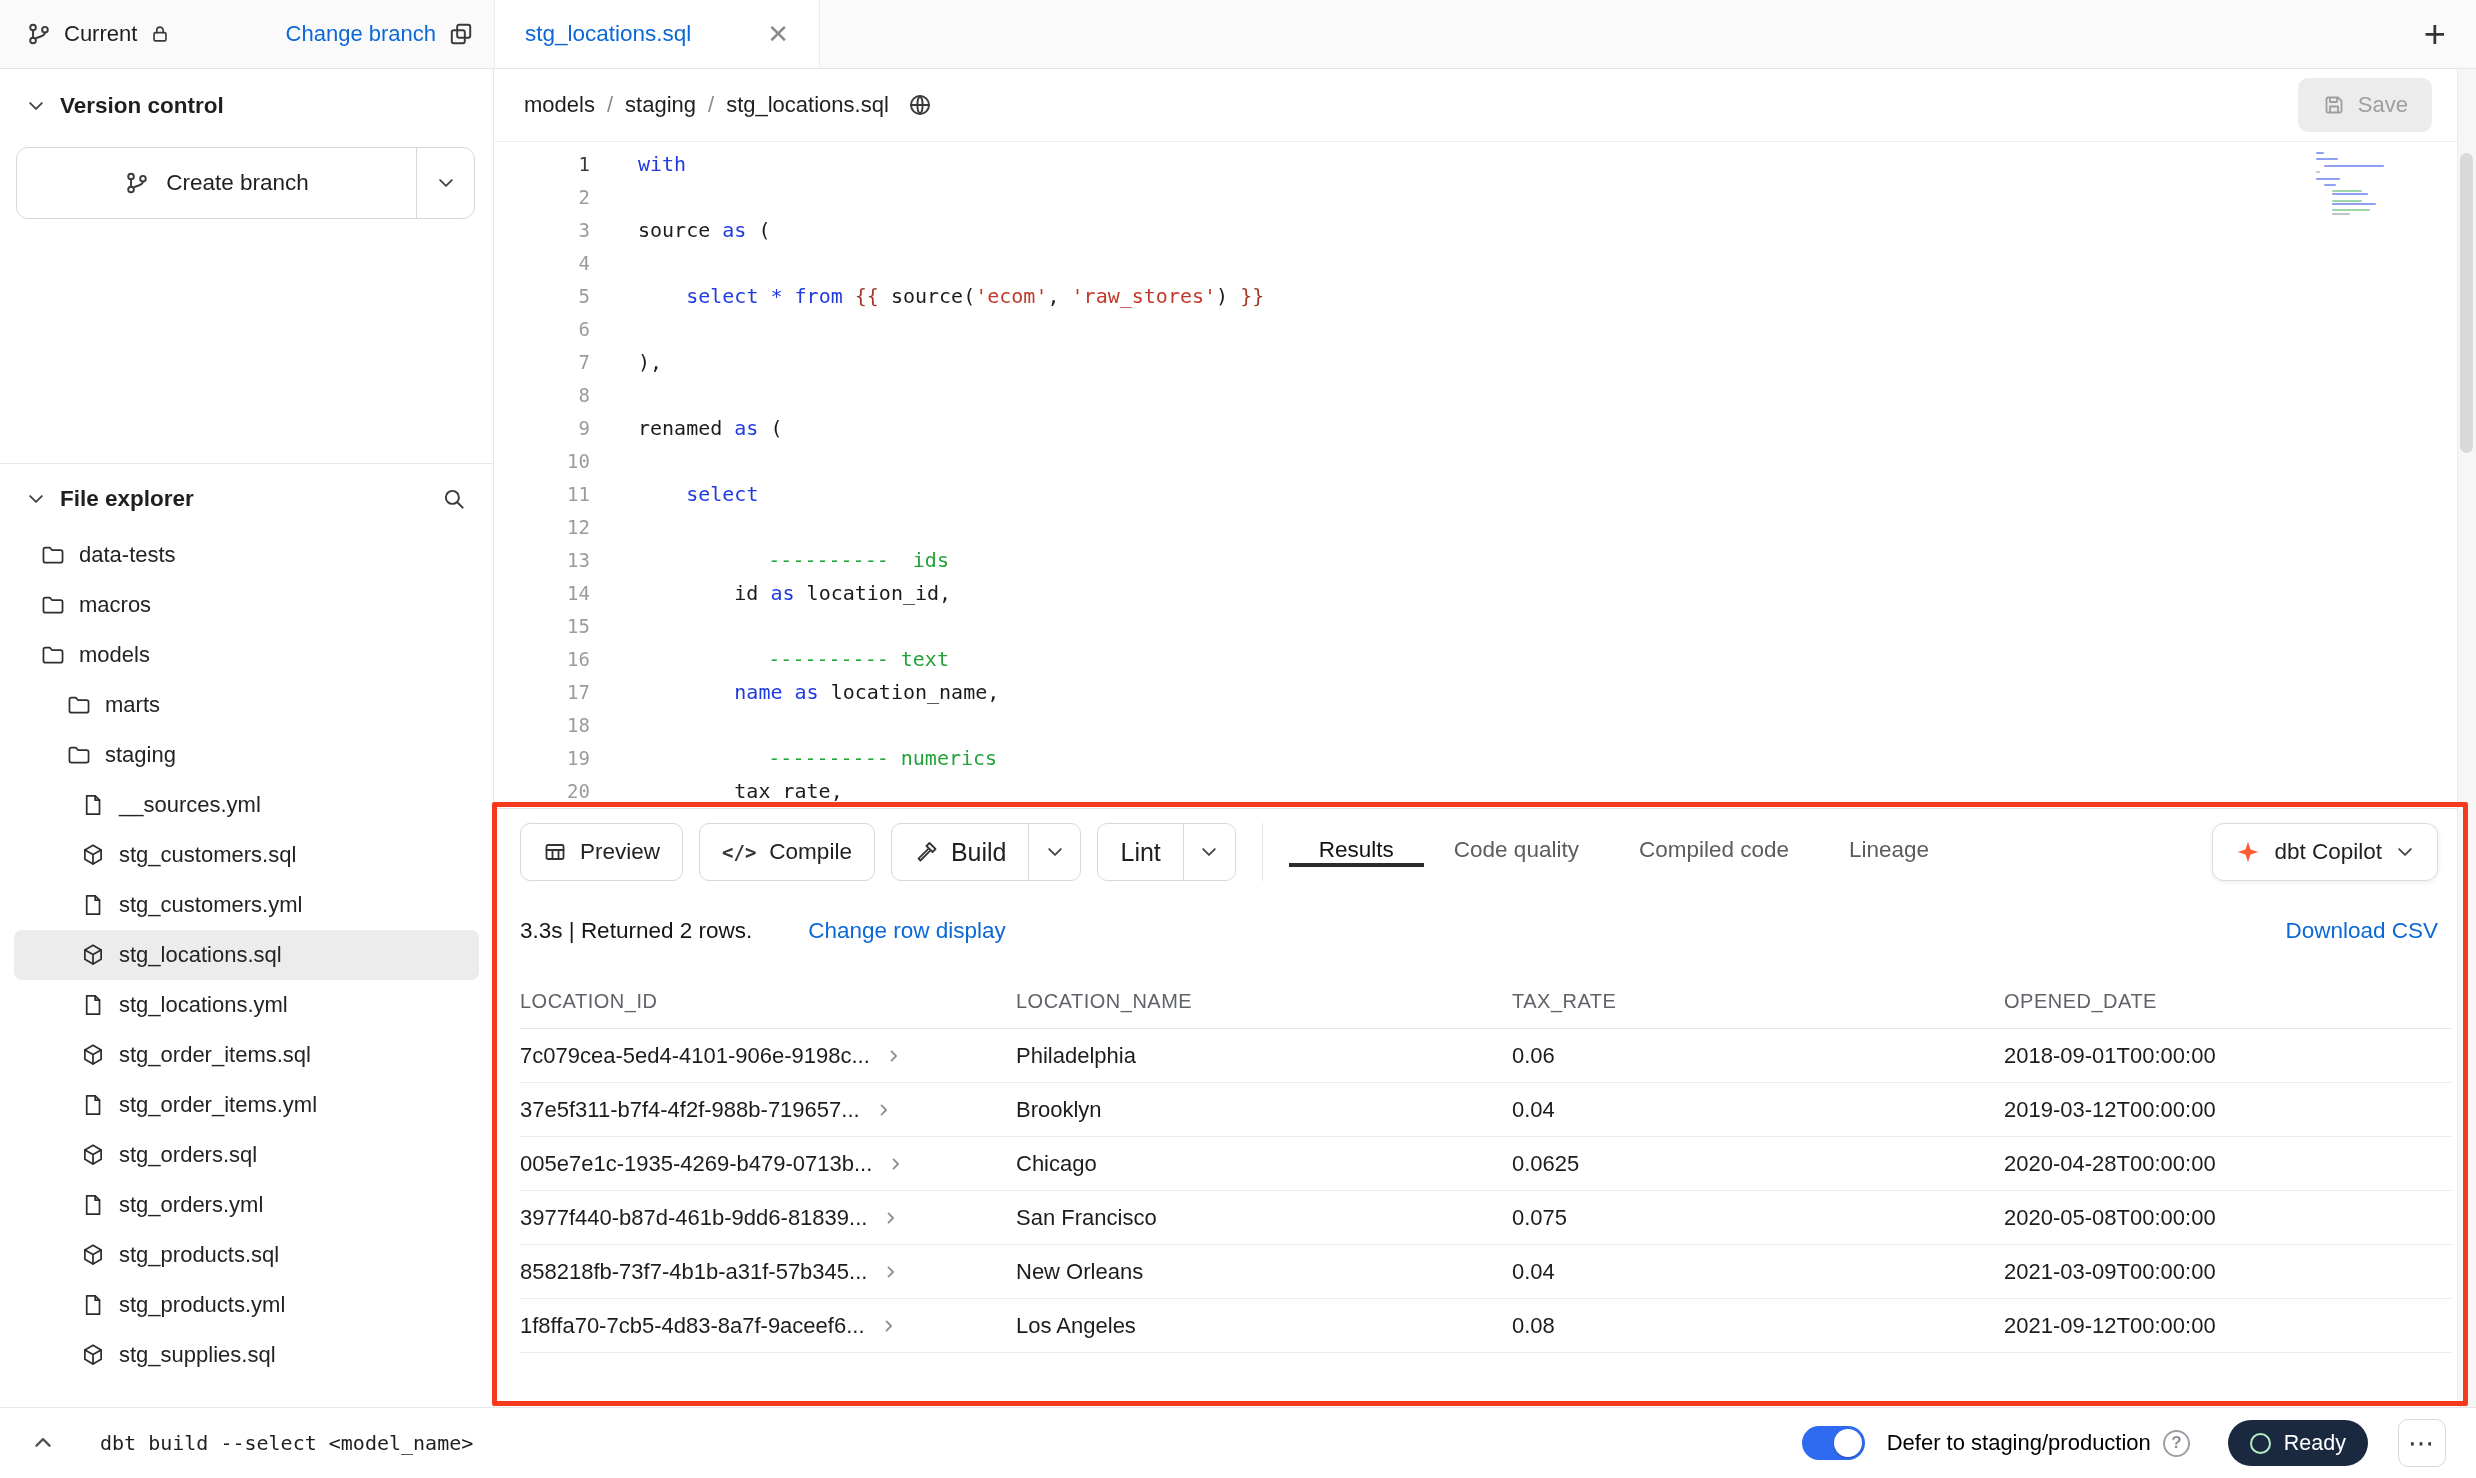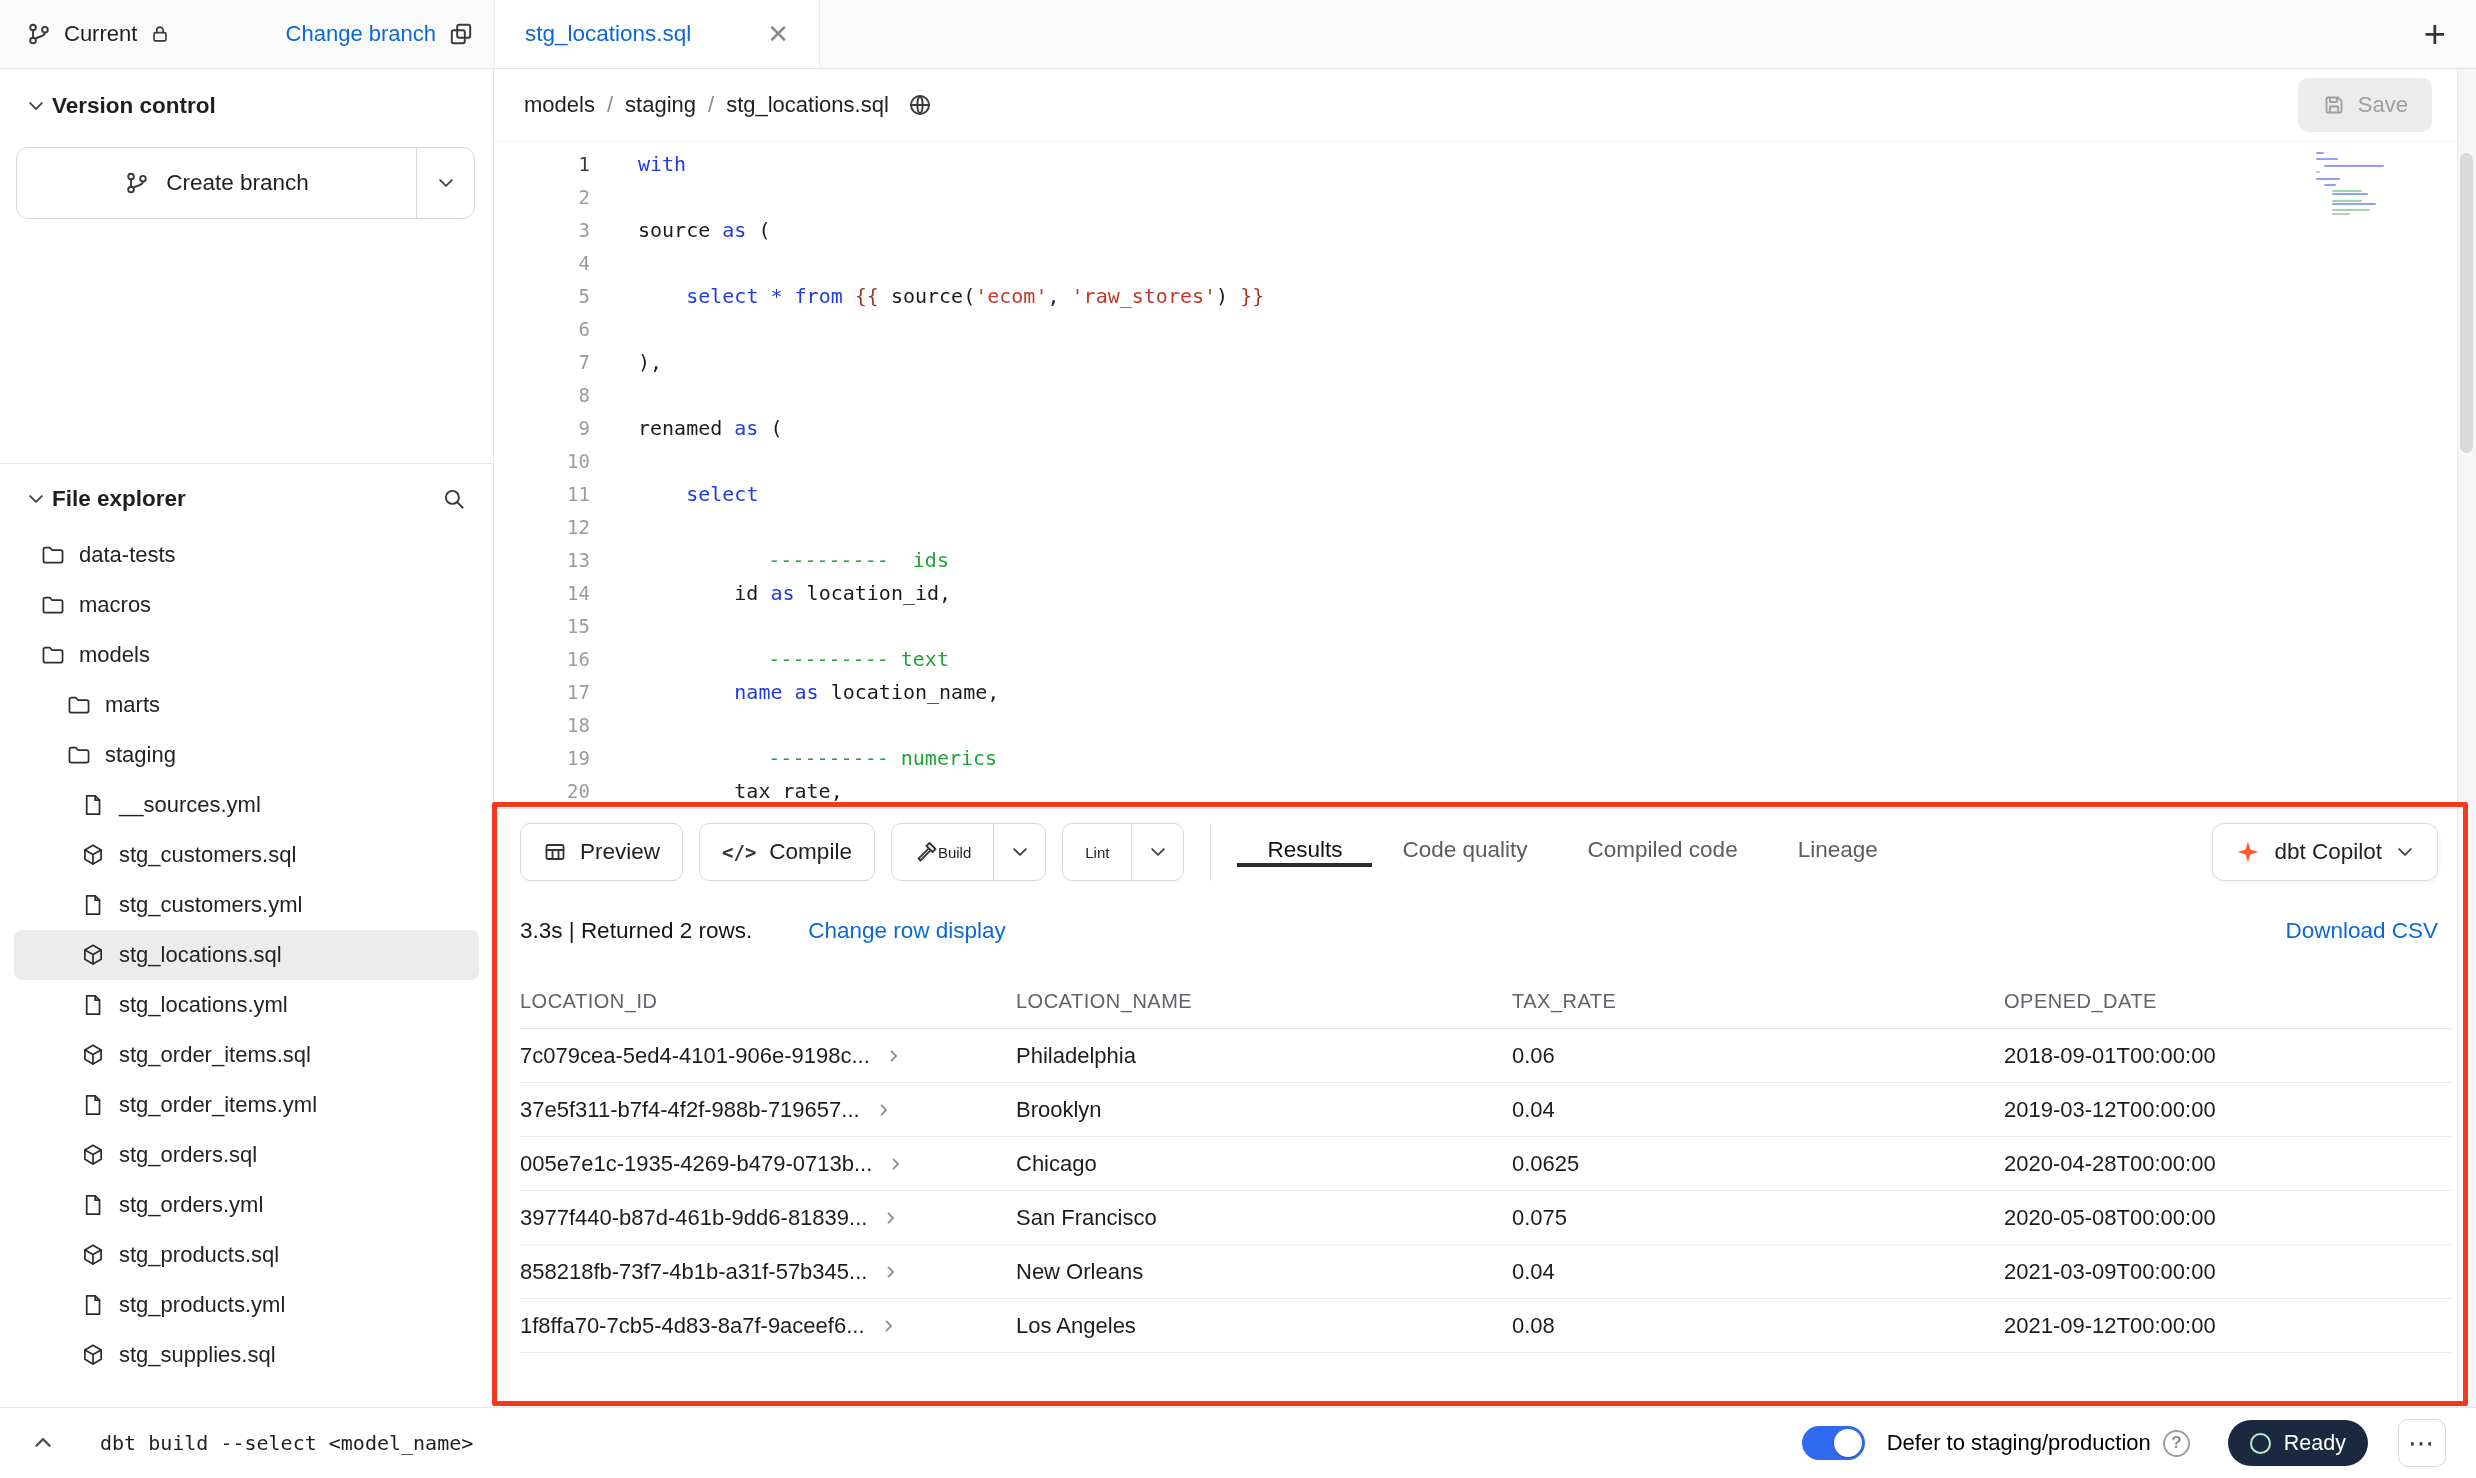--- a/index.html
+++ b/index.html
@@ -20,21 +20,21 @@
   .tab { height:100%; background:#fff; border-left:1px solid #ececec; border-right:1px solid #ececec; display:flex; align-items:center; padding:0 30px; gap:76px; cursor:pointer; }
   .tab-label { color:#0b68d6; font-size:22.5px; }
   .tab-close { color:#8a8a8a; font-size:26px; line-height:1; cursor:pointer; }
   .plus-btn { margin-left:auto; margin-right:30px; font-size:38px; font-weight:300; color:#333; line-height:1; cursor:pointer; }
 
   
   .app { display:flex; height:1338px; }
 
   
   .sidebar { width:494px; min-width:494px; border-right:1px solid #e6e6e6; display:flex; flex-direction:column; overflow:hidden; background:#fff; }
-  .sec-header { display:flex; align-items:center; gap:6px; padding:24px 26px 0 26px; font-weight:700; font-size:22.5px; }
+  .sec-header { display:flex; align-items:center; gap:14px; padding:24px 26px 0 26px; font-weight:700; font-size:22.5px; }
   .fe-header { padding:22px 26px 14px 26px; }
   .chev-down svg { width:20px; height:20px; display:block; fill:none; stroke:#444; stroke-width:2.2; stroke-linecap:round; stroke-linejoin:round; }
   .create-branch { margin:28px 18px 0 16px; height:72px; display:flex; border:1px solid #d7d7d7; border-radius:12px; background:#fff; overflow:hidden; }
   .cb-main { flex:1; display:flex; align-items:center; justify-content:center; gap:16px; font-size:22.5px; cursor:pointer; }
   .cb-chev { width:58px; border-left:1px solid #d7d7d7; display:flex; align-items:center; justify-content:center; cursor:pointer; }
   .vc-space { height:244px; }
   .sb-divider { border-top:1px solid #e8e8e8; }
   .file-tree { flex:1; overflow:hidden; padding-top:4px; }
   .tree-item { display:flex; align-items:center; height:50px; gap:13px; margin:0 14px; border-radius:8px; font-size:22px; color:#232323; cursor:pointer; white-space:nowrap; }
   .tree-item.lvl0 { padding-left:26px; }
@@ -67,21 +67,21 @@
   .minimap { position:absolute; top:10px; right:96px; width:64px; }
   .mm-bar { height:2px; margin-bottom:1.2px; border-radius:1px; }
 
   
   .panel { height:599px; border-top:1px solid #e4e4e4; display:flex; flex-direction:column; }
   .toolbar { height:86px; display:flex; align-items:stretch; padding:0 38px 0 26px; }
   .toolbar-left { display:flex; align-items:center; gap:16px; }
   .btn { height:58px; border:1px solid #d8d8d8; border-radius:10px; background:#fff; display:inline-flex; align-items:center; gap:13px; padding:0 22px; font-size:22.5px; color:#222; cursor:pointer; }
   .btn svg { width:24px; height:24px; fill:none; stroke:#333; stroke-width:1.8; stroke-linecap:round; stroke-linejoin:round; }
   .btn-split { display:flex; height:58px; border:1px solid #d8d8d8; border-radius:10px; background:#fff; overflow:hidden; }
-  .bs-main { display:flex; align-items:center; padding:0 22px; font-size:15px; cursor:pointer; }
+  .bs-main { display:flex; align-items:center; gap:13px; padding:0 22px; font-size:25px; cursor:pointer; }
   .bs-main svg { width:24px; height:24px; fill:none; stroke:#333; stroke-width:1.8; stroke-linecap:round; stroke-linejoin:round; }
   .bs-chev { width:52px; border-left:1px solid #d8d8d8; display:flex; align-items:center; justify-content:center; cursor:pointer; }
   .code-glyph { font-family:"DejaVu Sans Mono", monospace; font-size:19px; font-weight:700; color:#333; }
   .tb-divider { width:1px; background:#e3e3e3; margin:14px 26px; }
   .ptabs { display:flex; align-items:center; }
   .ptab { display:flex; align-items:center; padding:0 30px; font-size:22.5px; color:#5c5c5c; border-bottom:4px solid transparent; cursor:pointer; }
   .ptab.active { color:#121212; border-bottom-color:#2b2b2b; }
   .copilot { margin-left:auto; align-self:center; height:58px; border:1px solid #dcdcdc; border-radius:12px; box-shadow:0 1px 5px rgba(0,0,0,0.08); display:flex; align-items:center; gap:13px; padding:0 22px; font-size:22.5px; font-weight:500; background:#fff; cursor:pointer; }
 
   .meta-row { height:72px; display:flex; align-items:center; padding:0 38px 0 26px; font-size:22.5px; }

